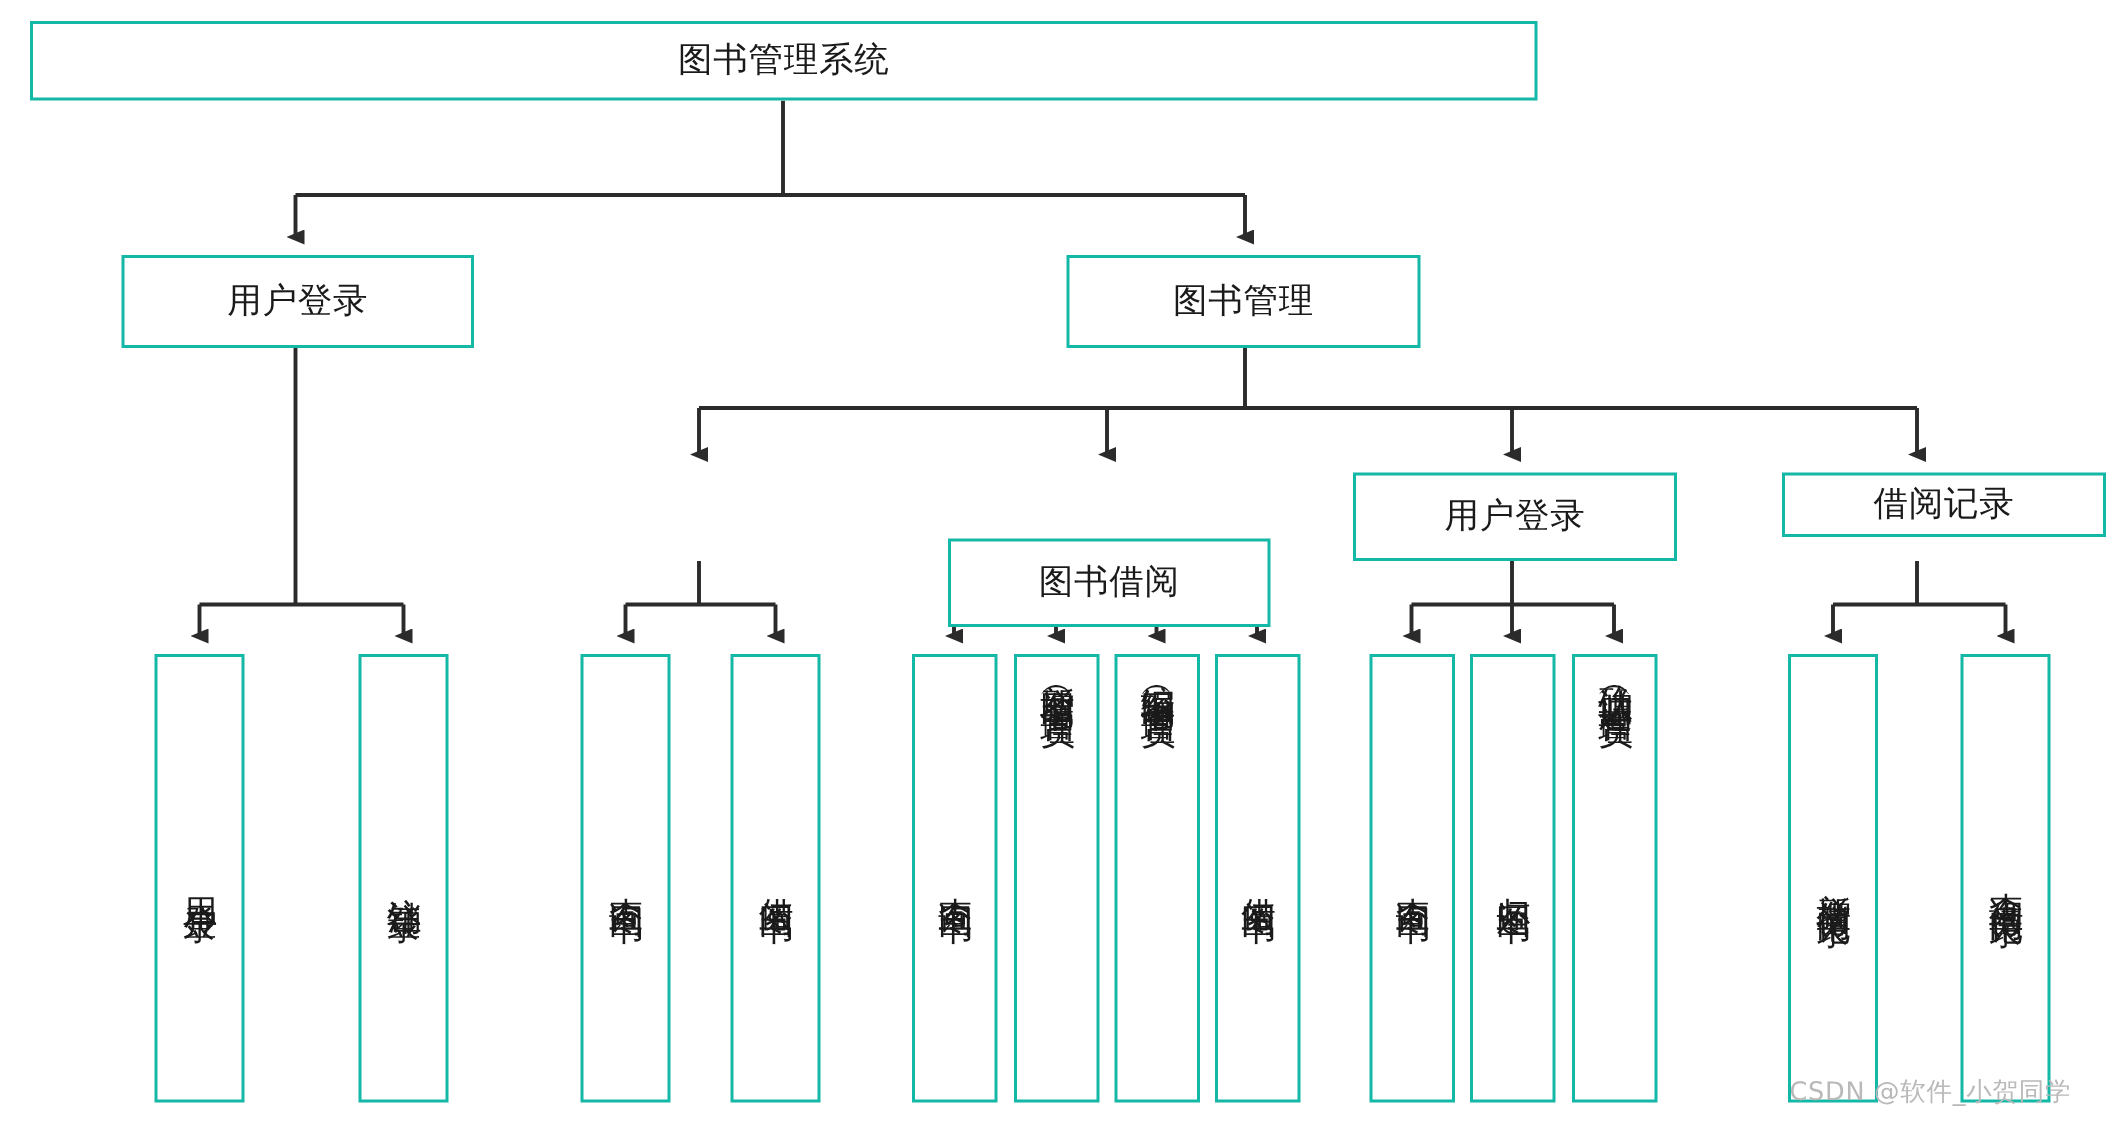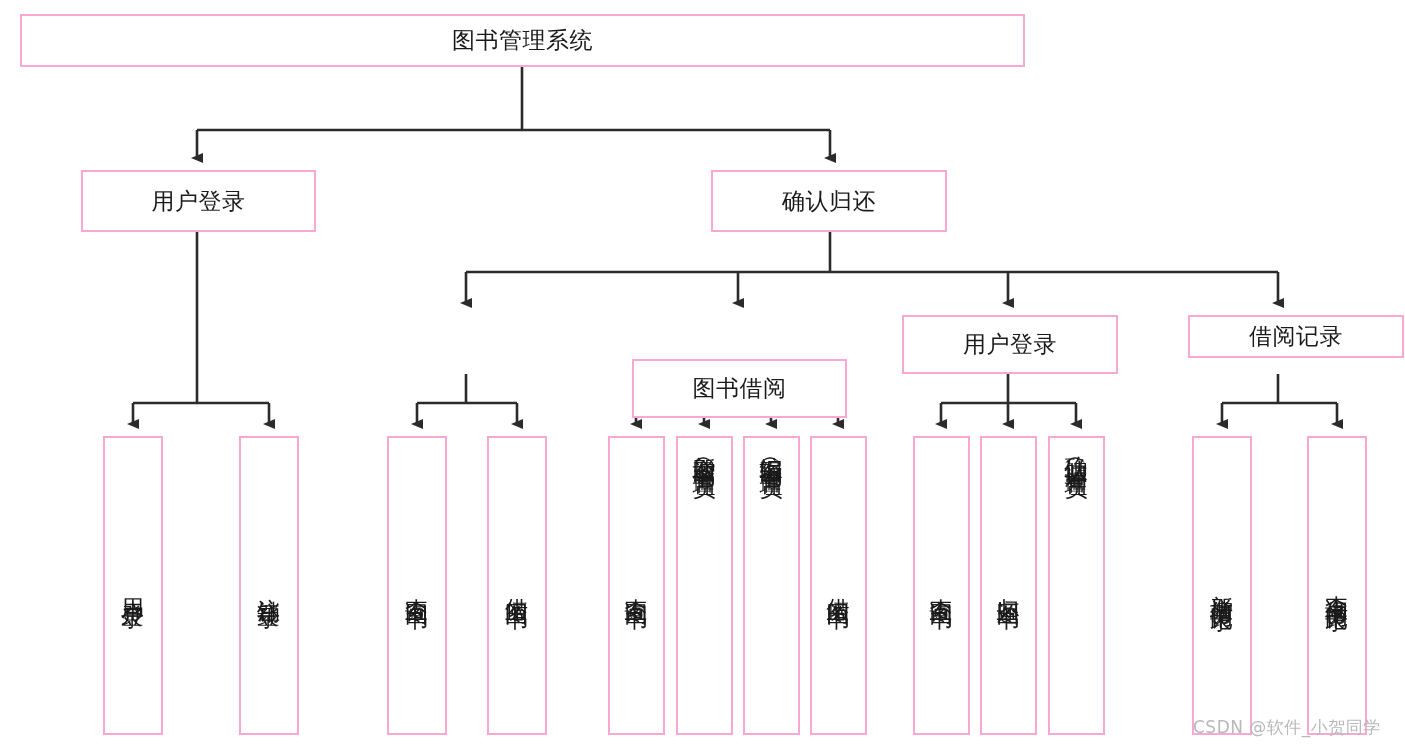--- a/index.html
+++ b/index.html
@@ -21,21 +21,21 @@
     position: absolute;
     left: 0;
     top: 0;
     width: 1405px;
     height: 747px;
     pointer-events: none;
   }
   .node {
     position: absolute;
     box-sizing: border-box;
-    border: 2px solid #f9a8d4;
+    border: 2px solid #14b8a6;
     background: #ffffff;
     display: flex;
     align-items: center;
     justify-content: center;
     color: #1a1a1a;
   }
   .node .label {
     display: block;
     text-align: center;
     line-height: 1.22;
@@ -126,21 +126,21 @@
   </svg>
 
   <div class="node root horiz" style="left:20px; top:14px; width:1005px; height:53px;">
     <span class="label">图书管理系统</span>
   </div>
 
   <div class="node horiz" style="left:81px; top:170px; width:235px; height:62px;">
     <span class="label">用户登录</span>
   </div>
   <div class="node horiz" style="left:711px; top:170px; width:236px; height:62px;">
-    <span class="label">确认归还</span>
+    <span class="label">图书管理</span>
   </div>
 
   <div class="node horiz" style="left:632px; top:315px; width:215px; height:59px;margin-top:44px;">
     <span class="label">图书借阅</span>
   </div>
   <div class="node horiz" style="left:902px; top:315px; width:216px; height:59px;">
     <span class="label">用户登录</span>
   </div>
   <div class="node horiz" style="left:1188px; top:315px; width:216px; height:43px;">
     <span class="label">借阅记录</span>

